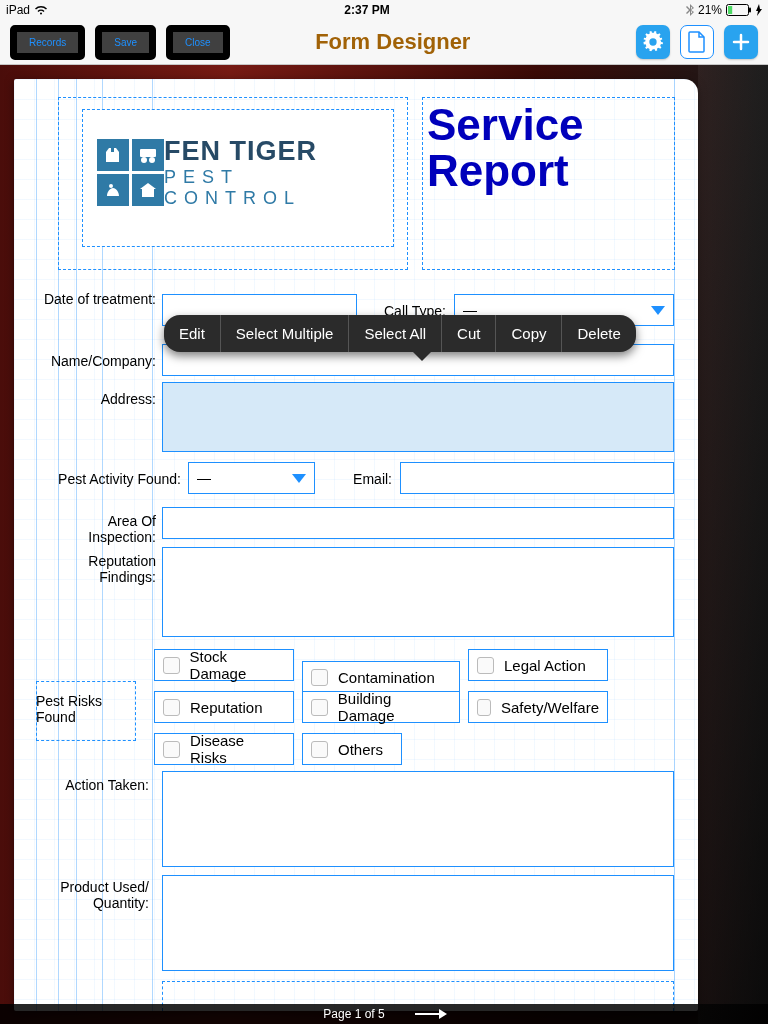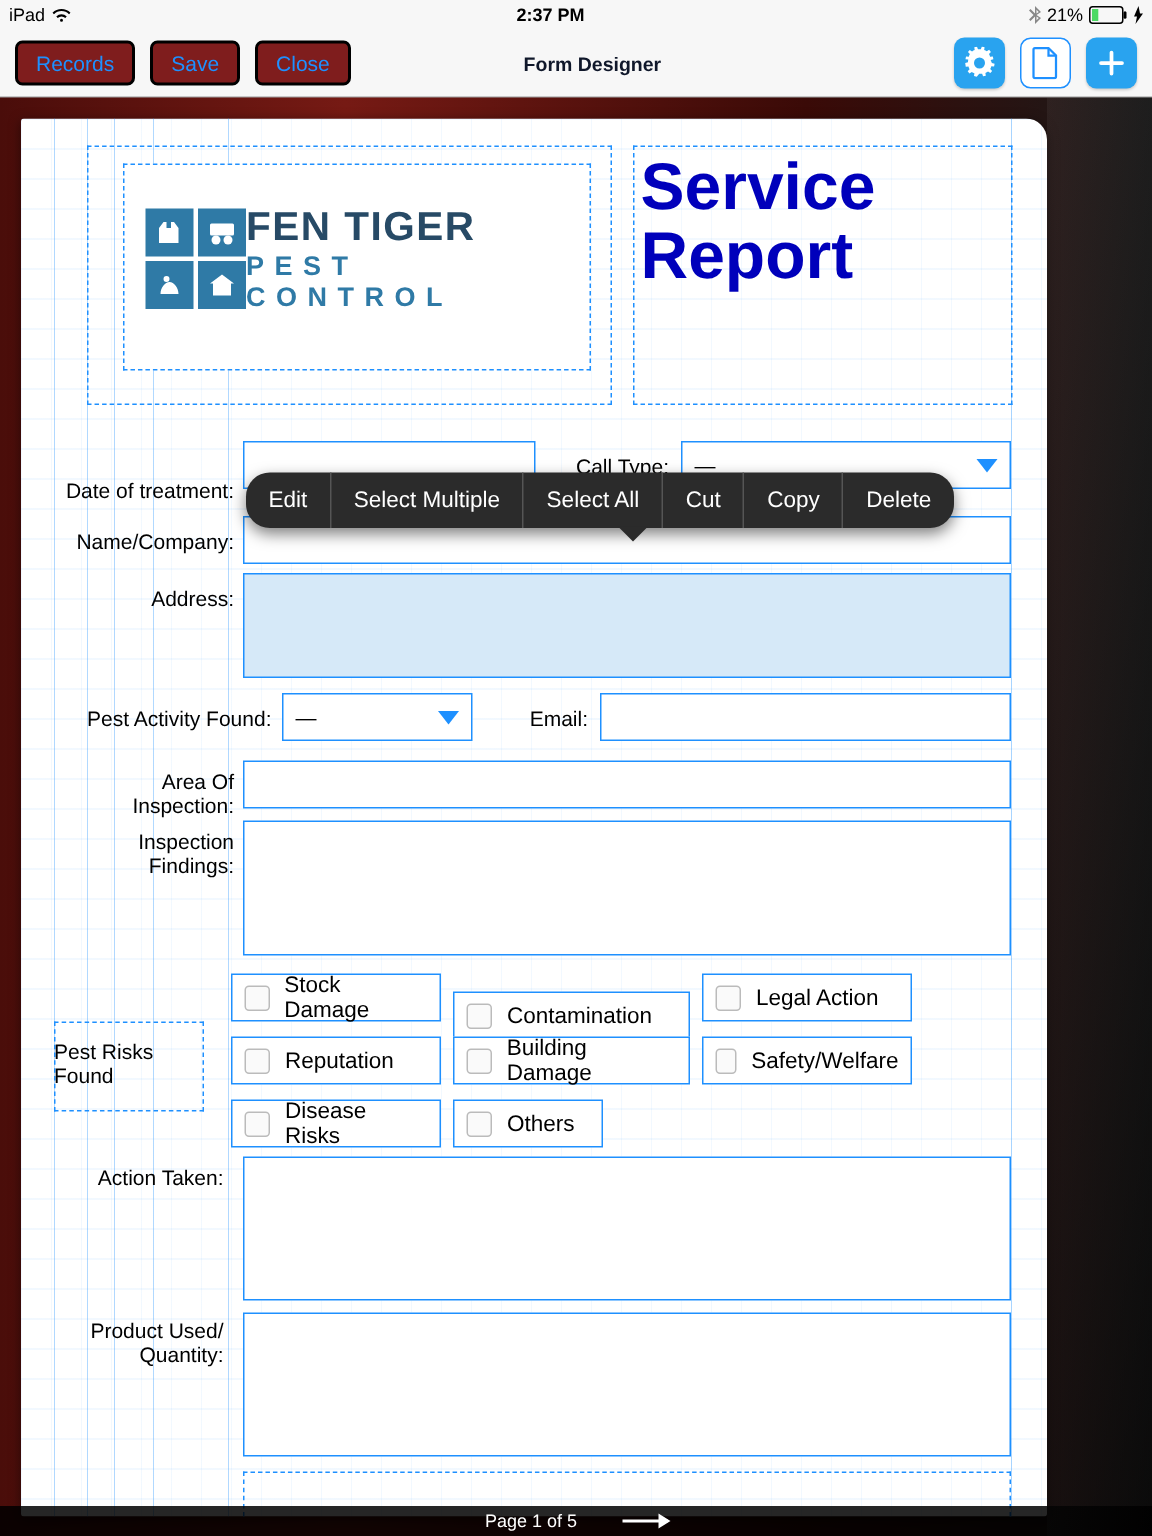--- a/index.html
+++ b/index.html
@@ -6,22 +6,22 @@
   html, body { width: 768px; height: 1024px; overflow: hidden; font-family: -apple-system, "Helvetica Neue", Helvetica, Arial, sans-serif; }
   body { background: #000; }
 
   
   .statusbar { height: 20px; background: #f7f7f7; display: flex; align-items: center; justify-content: space-between; font-size: 12px; padding: 0 6px; color: #000; }
   .statusbar .left, .statusbar .right { display: flex; align-items: center; gap: 4px; }
   .statusbar .center { font-weight: 600; }
 
   
   .toolbar { height: 45px; background: #f7f7f7; border-bottom: 1px solid #c7c7c7; display: flex; align-items: center; padding: 0 10px; gap: 10px; box-shadow: 0 1px 2px rgba(0,0,0,0.05); }
-  .toolbar .btn { border: 2px solid #000000; color: #1e90ff; background: #7f1d1d; border-radius: 5px; padding: 5px 12px; font-size: 14px; }
-  .toolbar .title { flex: 1; text-align: center; font-size: 13px; font-weight: 700; color: #0f172a; margin-left:-80px;}
+  .toolbar .btn { border: 7px solid #000000; color: #1e90ff; background: #404040; border-radius: 5px; padding: 5px 12px; font-size: 10px; }
+  .toolbar .title { flex: 1; text-align: center; font-size: 22px; font-weight: 700; color: #a16207; margin-left:-80px;}
   .toolbar .iconbtn { width: 34px; height: 34px; border-radius: 7px; display: flex; align-items: center; justify-content: center; }
   .gearbox { background: #29a3ef; box-shadow: 0 1px 2px rgba(0,0,0,0.2); }
   .docbox  { background: #fff; border: 1px solid #1e90ff; }
   .plusbox { background: #29a3ef; box-shadow: 0 1px 2px rgba(0,0,0,0.2); }
 
   
   .workspace { position: relative; width: 768px; height: 959px; background: linear-gradient(90deg, #4a0d0a, #761a14 30%, #3a0a07 70%, #1a1a1a 100%); overflow: hidden; }
   .workspace::after { content: ""; position: absolute; right: 0; top: 0; bottom: 0; width: 70px; background: linear-gradient(100deg, rgba(255,255,255,0.05), rgba(0,0,0,0.6)); }
 
   .page {
@@ -54,21 +54,21 @@
   .label { position: absolute; font-size: 14px; color: #000; text-align: right; }
   .dropdown { border: 1px solid #1e90ff; background: #fff; display: flex; align-items: center; justify-content: space-between; padding: 0 8px; font-size: 14px; position: absolute; }
   .arrowdown { width: 0; height: 0; border-left: 7px solid transparent; border-right: 7px solid transparent; border-top: 9px solid #1e90ff; }
   .selected-area { background: #d6e9f8; border: 1px solid #1e90ff; position: absolute; }
 
   .logo-region { position: absolute; border: 1px dashed #1e90ff; background: #fff; }
   .logo { display: flex; align-items: center; padding: 26px 14px; }
   .logo .squares { display: grid; grid-template-columns: 32px 32px; grid-template-rows: 32px 32px; gap: 3px; }
   .logo .squares div { background: #2f7aa6; display:flex; align-items:center; justify-content:center; }
   .logo .text .t1 { color: #274a66; font-size: 27px; font-weight: 800; font-family: Arial; letter-spacing: 1px; }
-  .logo .text .t2 { color: #2f7aa6; font-size: 18px; font-weight: 700; letter-spacing: 7px; }
+  .logo .text .t2 { color: #2f7aa6; font-size: 18px; font-weight: 400; letter-spacing: 7px; }
 
   .bigtitle { position: absolute; border: 1px dashed #1e90ff; color: #0000bb; font-weight: 800; font-size: 44px; line-height: 1.05; font-family: Arial; padding: 4px 4px; }
 
   .risk-check { position: absolute; border: 1px solid #1e90ff; background: #fff; display: flex; align-items: center; gap: 10px; padding: 0 8px; font-size: 15px; }
   .risk-check .square { width: 17px; height: 17px; border: 1px solid #bbb; border-radius: 3px; background: #fafafa; }
 
   
   .popover {
     position: absolute;
     background: #2b2b2b;
@@ -170,21 +170,21 @@
         <div class="text">
           <div class="t1">FEN TIGER</div>
           <div class="t2">PEST CONTROL</div>
         </div>
       </div>
     </div>
 
     <div class="bigtitle" style="left:408px; top:18px; width:253px; height:173px; white-space: pre-line;">Service
 Report</div>
 
-    <div class="label" style="left:20px; top:240px; width:122px;">Date of treatment:</div>
+    <div class="label" style="left:20px; top:212px; width:122px;">Date of treatment:</div>
     <div class="textbox" style="position:absolute; left:148px; top:215px; width:195px; height:32px;"></div>
 
     <div class="label" style="left:360px; top:224px; width:72px;">Call Type:</div>
     <div class="dropdown" style="left:440px; top:215px; width:220px; height:32px;">
       <span>—</span>
       <div class="arrowdown"></div>
     </div>
 
     <div class="label" style="left:20px; top:274px; width:122px;">Name/Company:</div>
     <div class="textbox" style="position:absolute; left:148px; top:265px; width:512px; height:32px;"></div>
@@ -197,21 +197,21 @@
       <span>—</span>
       <div class="arrowdown"></div>
     </div>
 
     <div class="label" style="left:318px; top:392px; width:60px;">Email:</div>
     <div class="textbox" style="position:absolute; left:386px; top:383px; width:274px; height:32px;"></div>
 
     <div class="label" style="left:50px; top:434px; width:92px;">Area Of Inspection:</div>
     <div class="textbox" style="position:absolute; left:148px; top:428px; width:512px; height:32px;"></div>
 
-    <div class="label" style="left:50px; top:474px; width:92px;">Inspection Findings:</div>
+    <div class="label" style="left:50px; top:474px; width:92px;">Reputation Findings:</div>
     <div class="textbox" style="position:absolute; left:148px; top:468px; width:512px; height:90px;"></div>
 
     <div class="box" style="left:22px; top:602px; width:100px; height:60px;"></div>
     <div class="label" style="left:22px; top:614px; width:100px; text-align:left;">Pest Risks Found</div>
 
     <div class="risk-check" style="left:140px; top:570px; width:140px; height:32px;">
         <div class="square"></div>
         <span>Stock Damage</span>
       </div>
     <div class="risk-check" style="left:288px; top:570px; width:158px; height:32px;margin-top:12px;">

